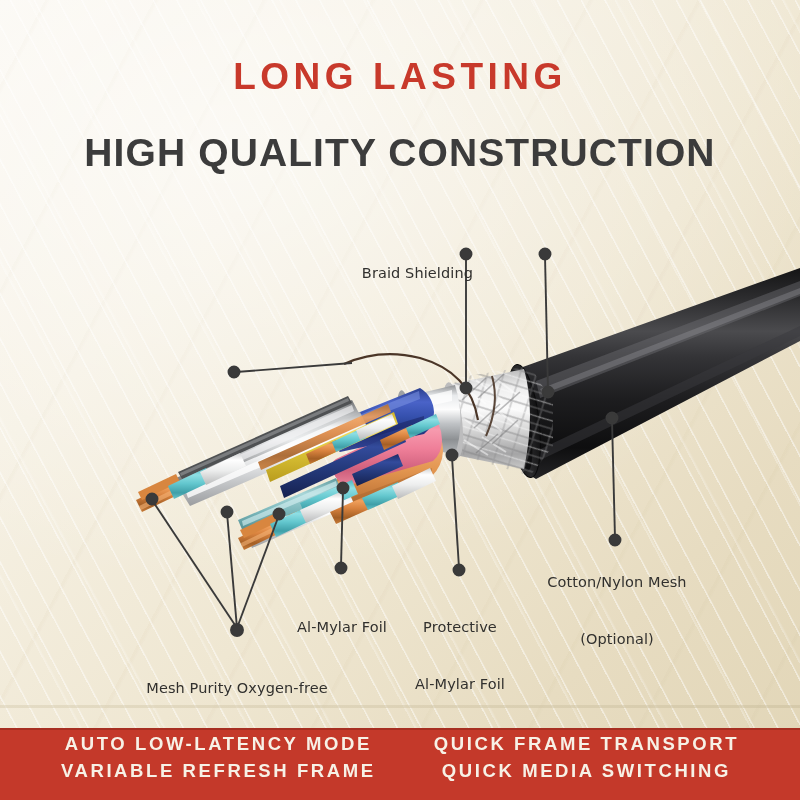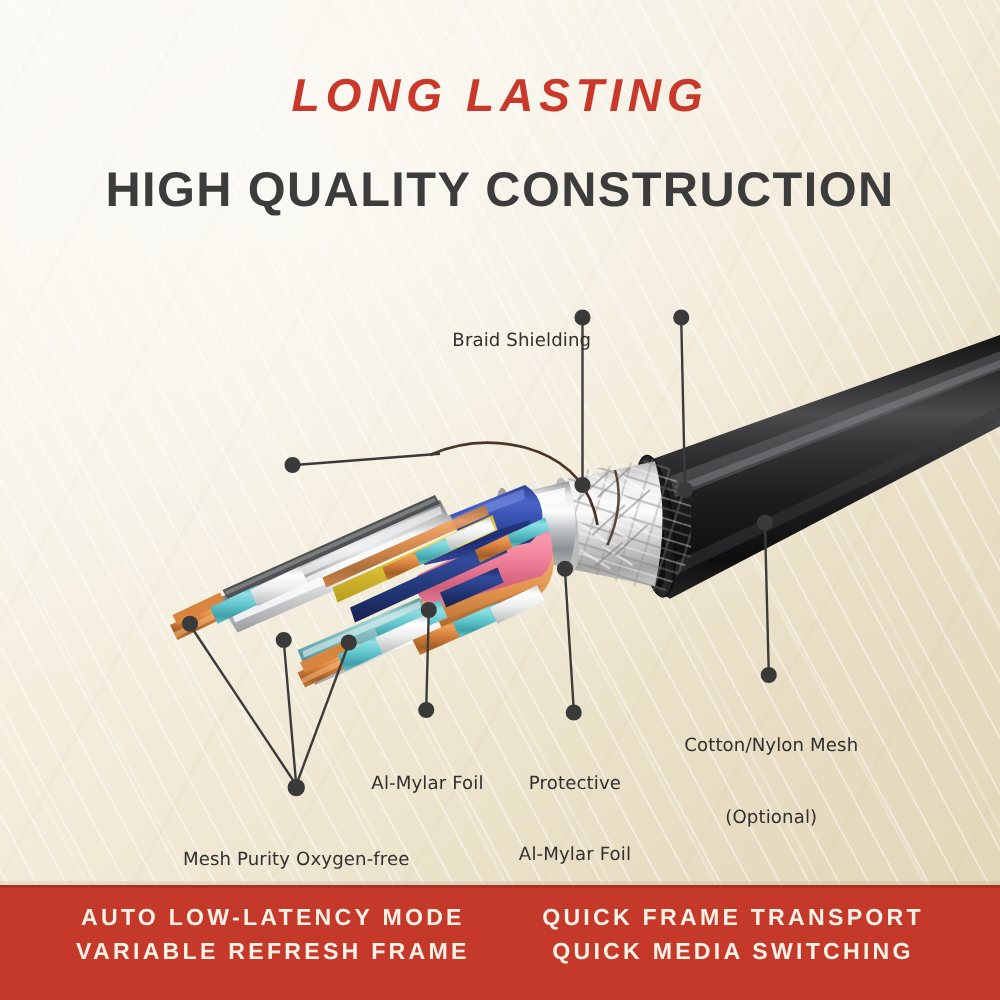--- a/index.html
+++ b/index.html
@@ -44,21 +44,21 @@
   #vignette{
     position:absolute; inset:0; pointer-events:none;
     background:radial-gradient(130% 95% at 28% 18%, rgba(255,255,255,.55) 0%, rgba(255,255,255,0) 58%);
   }
 
   
   .header { position:absolute; left:0; right:0; top:0; text-align:center; z-index:6; }
   .kicker {
     margin-top:56px;
     font-size:37px; font-weight:700; letter-spacing:4.5px;
-    color:#c8392b; white-space:nowrap;font-style:italic;
+    color:#c8392b; white-space:nowrap;
   }
   .headline {
     margin-top:33px;
     font-size:39px; font-weight:700; letter-spacing:1.1px;
     color:#3c3c3c; white-space:nowrap;
   }
 
   
   #art { position:absolute; inset:0; z-index:3; }
 
@@ -67,21 +67,21 @@
     position:absolute; z-index:7;
     color:#31302e; font-size:14.5px; line-height:19px;
     font-family:"DejaVu Sans", sans-serif;
     white-space:pre; letter-spacing:.1px;
   }
   .lbl.c  { text-align:center; }
   .lbl.r  { text-align:right; }
 
   
   .banner {
-    position:absolute; left:0; right:0; bottom:0; height:92px; z-index:8;
+    position:absolute; left:0; right:0; bottom:0; height:72px; z-index:8;
     background:#c4392a;
     border-top:2px solid #a72f22;
     display:flex; align-items:center; justify-content:center; gap:58px;
     padding-bottom:16px;
   }
   .banner-col { text-align:center; }
   .banner-line {
     color:#f7f1e6; font-size:18.5px; font-weight:700;
     letter-spacing:2.6px; line-height:27px; white-space:nowrap;
   }
@@ -455,21 +455,21 @@
 
   <div class="lbl c" style="left:272px; top:580px; width:140px;">
     <div>Al-Mylar Foil</div>
   </div>
 
   <div class="lbl c" style="left:398px; top:580px; width:124px;">
     <div>Protective</div>
     <div>Al-Mylar Foil</div>
   </div>
 
-  <div class="lbl c" style="left:528px; top:550px; width:178px;">
+  <div class="lbl c" style="left:528px; top:535px; width:178px;">
     <div>Cotton/Nylon Mesh</div>
     <div>(Optional)</div>
   </div>
 
   <div class="lbl c" style="left:92px; top:641px; width:290px;">
     <div>Mesh Purity Oxygen-free</div>
     <div>Bare copper+Tinned Copper Wire</div>
   </div>
 
   <div class="banner-strip"></div>

